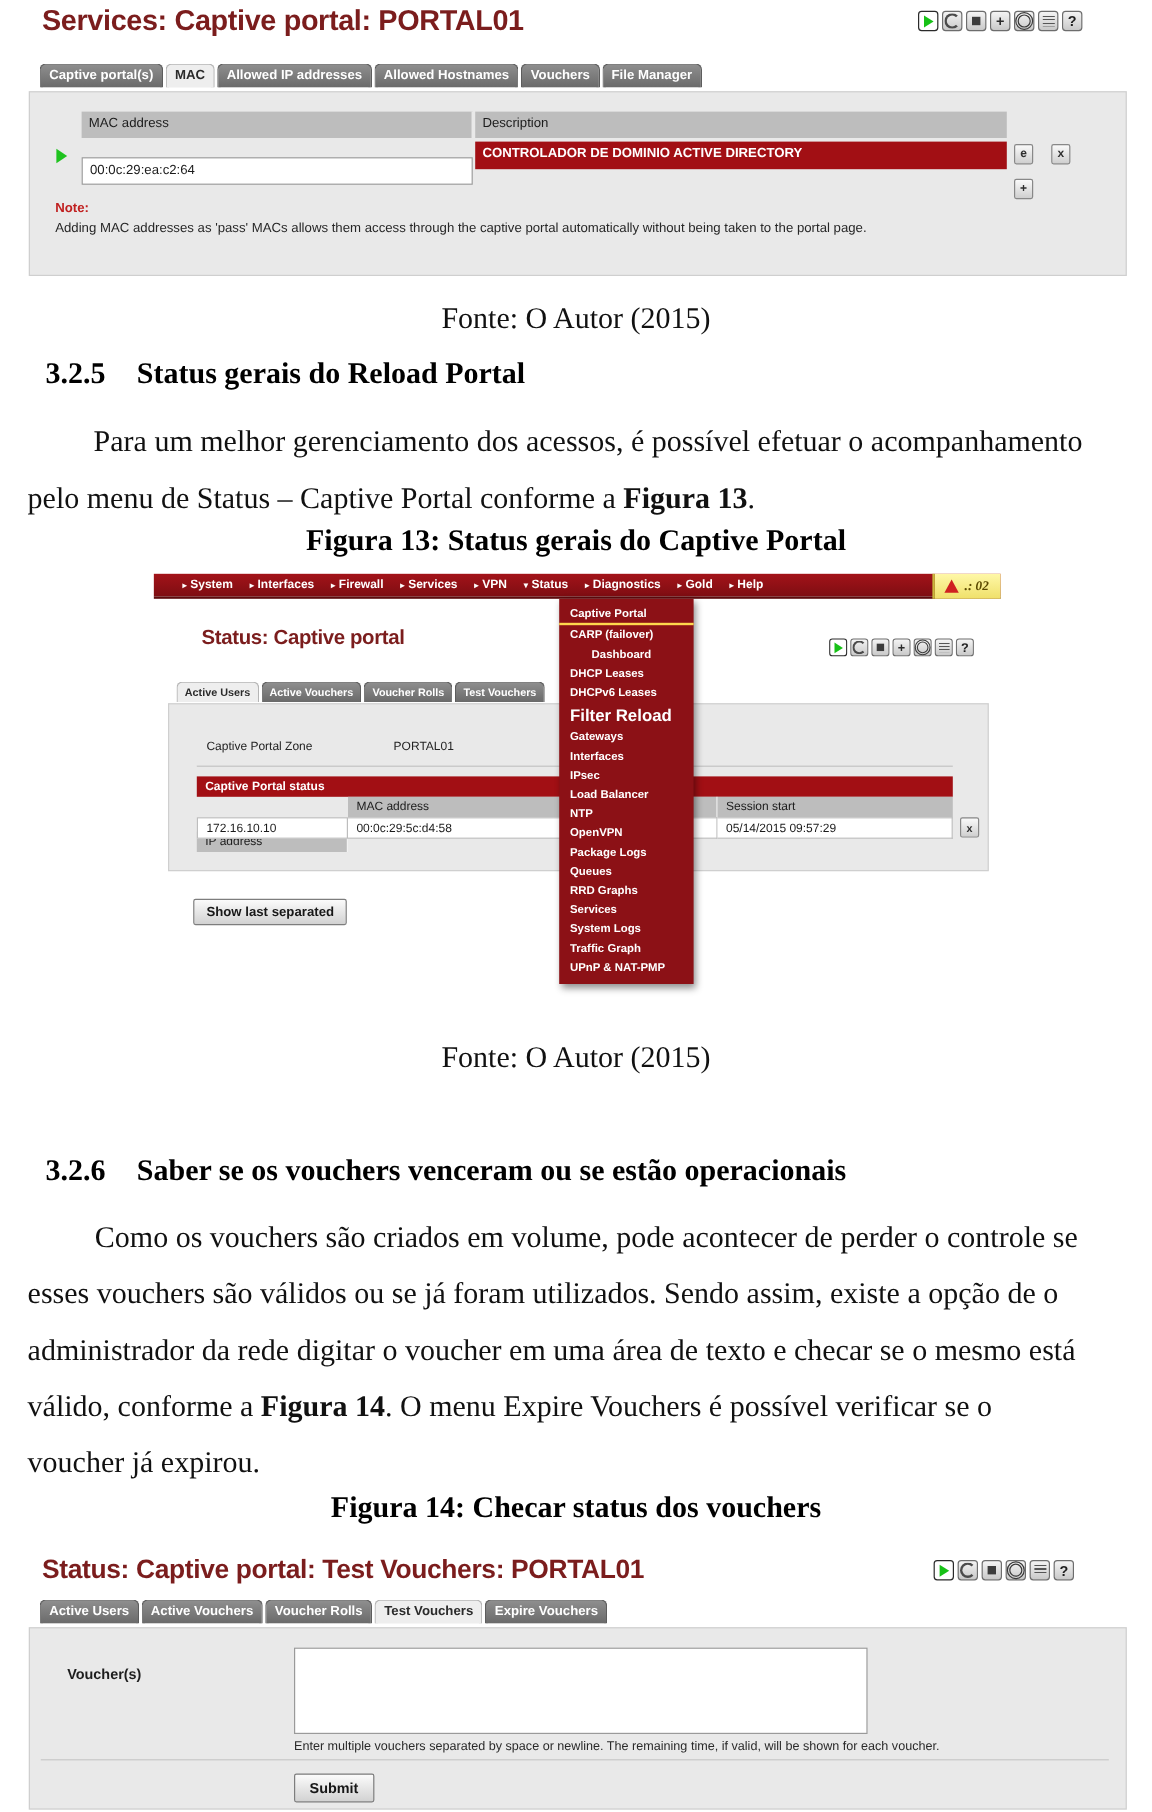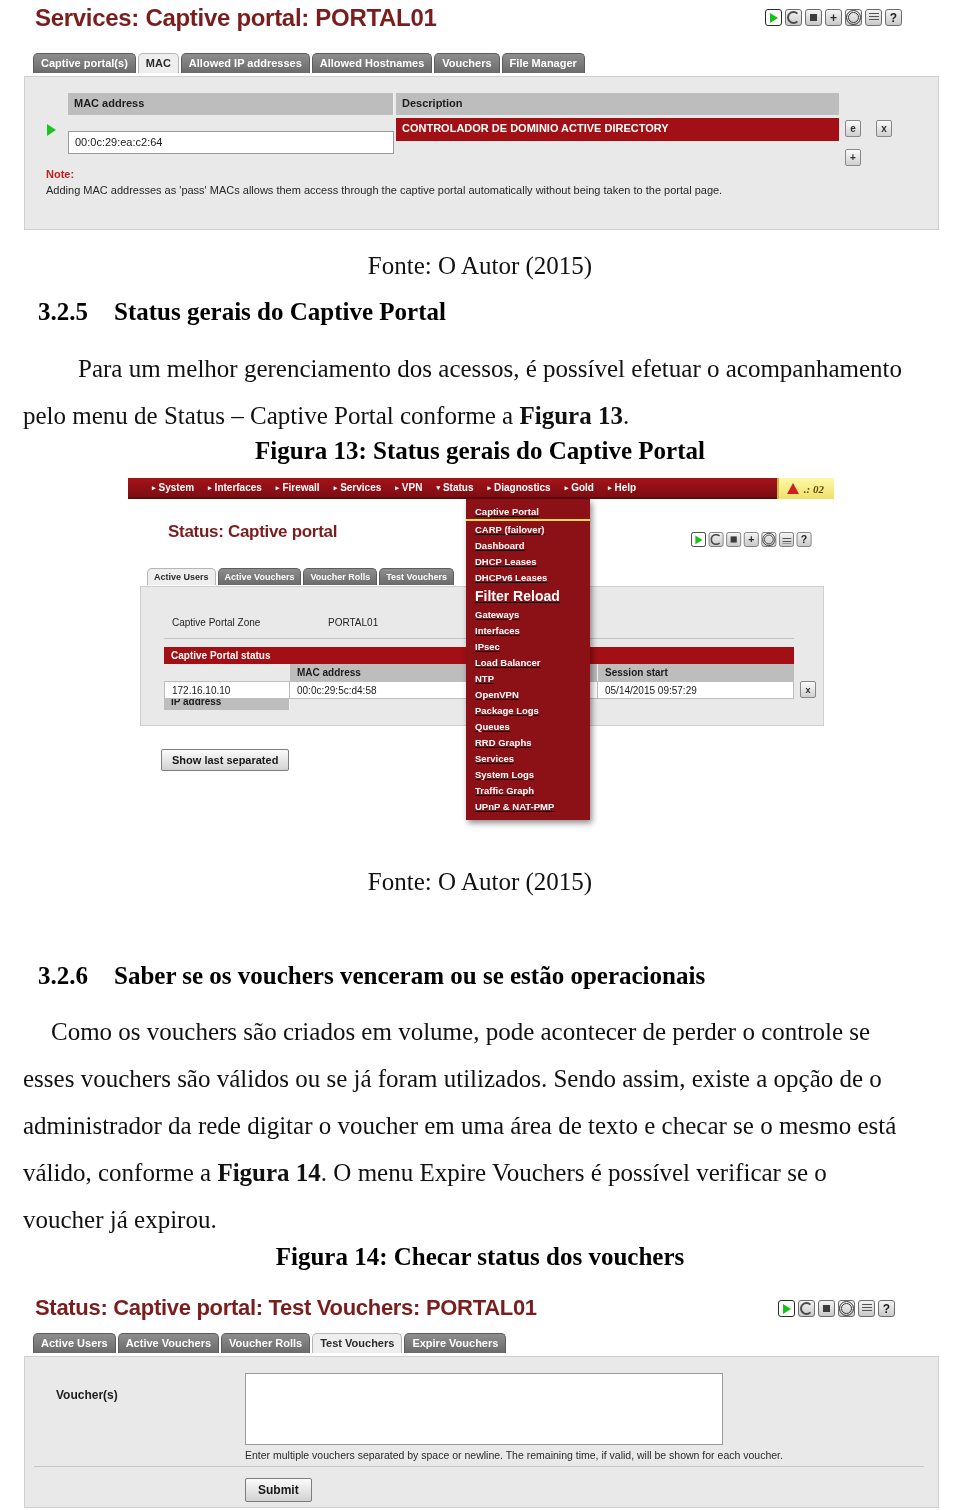--- a/index.html
+++ b/index.html
@@ -58,21 +58,21 @@
     border-radius:5px 5px 0 0; white-space:nowrap;
   }
   .pf-tab.active {
     color:#2b2b2b; background:#eeeeee; border-color:#b5b5b5;
   }
 
   
   .pf-panel { background:#e9e9e9; border:1px solid #cfcfcf; }
   .thead-cell {
     background:#bdbdbd; color:#1c1c1c; font-family:"Liberation Sans",sans-serif;
-    font-weight:bold; border-right:1px solid #f2f2f2;
+    font-weight:normal; border-right:1px solid #f2f2f2;
   }
   .cell { background:#ffffff; color:#1b1b1b; font-family:"Liberation Sans",sans-serif; }
   .cell.red { background:#a20f14; color:#ffffff; font-weight:bold; }
   .bar-red { background:#a20f14; color:#ffffff; font-family:"Liberation Sans",sans-serif; font-weight:bold; }
   .note-title { color:#c02020; font-family:"Liberation Sans",sans-serif; font-weight:bold; }
   .note-body { color:#272727; font-family:"Liberation Sans",sans-serif; }
 
   .mini-ico {
     width:16px;height:17px;border:1px solid #888; border-radius:2px;
     background:linear-gradient(#fafafa,#cfcfcf);
@@ -168,21 +168,21 @@
   <span class="mini-ico" style="position:absolute; left:845px; top:149px;">+</span>
 
   <div class="note-title" style="position:absolute; left:46px; top:168px; font-size:11px;">Note:</div>
   <div class="note-body" style="position:absolute; left:46px; top:183px; width:790px; font-size:11px; line-height:1.35;">Adding MAC addresses as 'pass' MACs allows them access through the captive portal automatically without being taken to the portal page.</div>
 </div>
 
 <div class="doc-center" style="position:absolute; left:0; top:252px; width:960px;">Fonte: O Autor (2015)</div>
 
 <div style="position:absolute; left:38px; top:298px; width:900px;">
   <span class="doc-head">3.2.5</span>
-  <span class="doc-head" style="margin-left:22px;">Status gerais do Captive Portal</span>
+  <span class="doc-head" style="margin-left:22px;">Status gerais do Reload Portal</span>
 </div>
 
 <div class="doc-para" style="position:absolute; left:15px; top:345px; width:930px;">
   <span style="margin-left:55px;">Para um melhor gerenciamento dos acessos, é possível efetuar o acompanhamento</span>
 </div>
 <div class="doc-para" style="position:absolute; left:15px; top:392px; width:930px;">
   <span>pelo menu de Status – Captive Portal conforme a </span><b>Figura 13</b><span>.</span>
 </div>
 
 <div class="fig-cap" style="position:absolute; left:0; top:437px; width:960px;">Figura 13: Status gerais do Captive Portal</div>
@@ -272,24 +272,24 @@
   <div class="cell" style="position:absolute; left:36px; top:203px; width:126px; height:18px;
               font-size:10px; padding:3px 0 0 7px; border:1px solid #bdbdbd;">172.16.10.10</div>
   <div class="cell" style="position:absolute; left:162px; top:203px; width:308px; height:18px;
               font-size:10px; padding:3px 0 0 7px; border:1px solid #bdbdbd; border-left:none;">00:0c:29:5c:d4:58</div>
   <div class="cell" style="position:absolute; left:470px; top:203px; width:196px; height:18px;
               font-size:10px; padding:3px 0 0 7px; border:1px solid #bdbdbd; border-left:none;">05/14/2015 09:57:29</div>
   <span class="mini-ico" style="position:absolute; left:672px; top:203px; font-size:9px;">x</span>
 
   <div class="pf-btn" style="position:absolute; left:33px; top:271px; padding:4px 10px; font-size:11px;">Show last separated</div>
 
-  <div class="dropdown" style="left:338px; top:21px; width:124px; padding:4px 0 6px 0;text-decoration:underline;">
+  <div class="dropdown" style="left:338px; top:21px; width:112px; padding:4px 0 6px 0;">
     <div class="dd-item sel" style="font-size:9.5px; padding:3px 0 2px 9px;">Captive Portal</div>
     <div class="dd-item" style="font-size:9.5px; padding:3px 0 2px 9px;">CARP (failover)</div>
-    <div class="dd-item" style="font-size:9.5px; padding:3px 2px 2px 9px;">Dashboard</div>
+    <div class="dd-item" style="font-size:9.5px; padding:3px 2px 2px 9px;margin-left:18px;">Dashboard</div>
     <div class="dd-item" style="font-size:9.5px; padding:3px 0 2px 9px;">DHCP Leases</div>
     <div class="dd-item" style="font-size:9.5px; padding:3px 0 2px 9px;">DHCPv6 Leases</div>
     <div class="dd-item" style="font-size:14px; padding:3px 0 2px 9px;">Filter Reload</div>
     <div class="dd-item" style="font-size:9.5px; padding:3px 0 2px 9px;">Gateways</div>
     <div class="dd-item" style="font-size:9.5px; padding:3px 0 2px 9px;">Interfaces</div>
     <div class="dd-item" style="font-size:9.5px; padding:3px 0 2px 9px;">IPsec</div>
     <div class="dd-item" style="font-size:9.5px; padding:3px 0 2px 9px;">Load Balancer</div>
     <div class="dd-item" style="font-size:9.5px; padding:3px 0 2px 9px;">NTP</div>
     <div class="dd-item" style="font-size:9.5px; padding:3px 0 2px 9px;">OpenVPN</div>
     <div class="dd-item" style="font-size:9.5px; padding:3px 0 2px 9px;">Package Logs</div>
@@ -303,21 +303,21 @@
 </div>
 
 <div class="doc-center" style="position:absolute; left:0; top:868px; width:960px;">Fonte: O Autor (2015)</div>
 
 <div style="position:absolute; left:38px; top:962px; width:900px;">
   <span class="doc-head">3.2.6</span>
   <span class="doc-head" style="margin-left:22px;">Saber se os vouchers venceram ou se estão operacionais</span>
 </div>
 
 <div class="doc-para" style="position:absolute; left:15px; top:1008px; width:930px;">
-  <span style="margin-left:28px;">Como os vouchers são criados em volume, pode acontecer de perder o controle se</span>
+  <span style="margin-left:56px;">Como os vouchers são criados em volume, pode acontecer de perder o controle se</span>
 </div>
 <div class="doc-para" style="position:absolute; left:15px; top:1055px; width:930px;">
   <span>esses vouchers são válidos ou se já foram utilizados. Sendo assim, existe a opção de o</span>
 </div>
 <div class="doc-para" style="position:absolute; left:15px; top:1102px; width:930px;">
   <span>administrador da rede digitar o voucher em uma área de texto e checar se o mesmo está</span>
 </div>
 <div class="doc-para" style="position:absolute; left:15px; top:1149px; width:930px;">
   <span>válido, conforme a </span><b>Figura 14</b><span>. O menu Expire Vouchers é possível verificar se o</span>
 </div>

